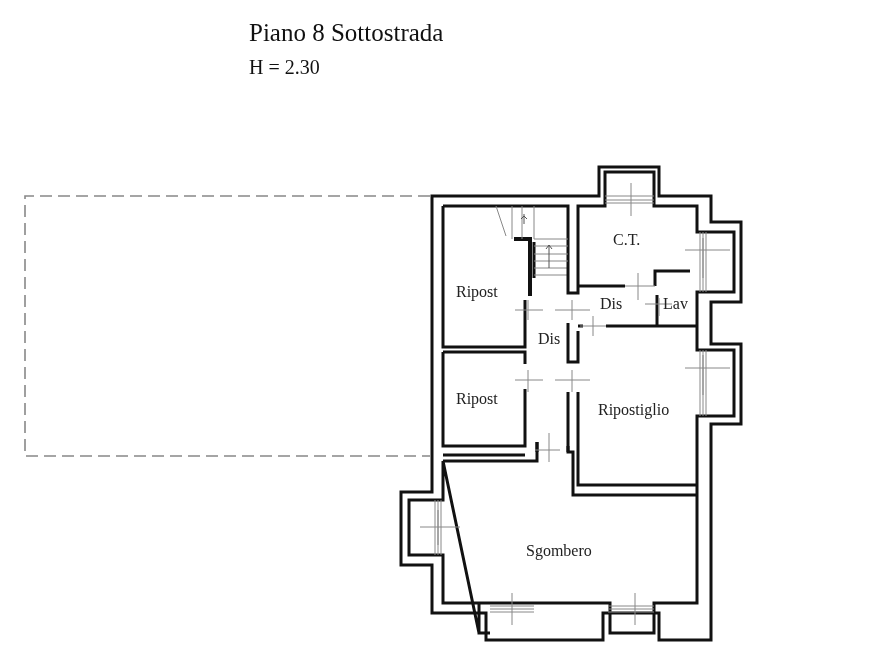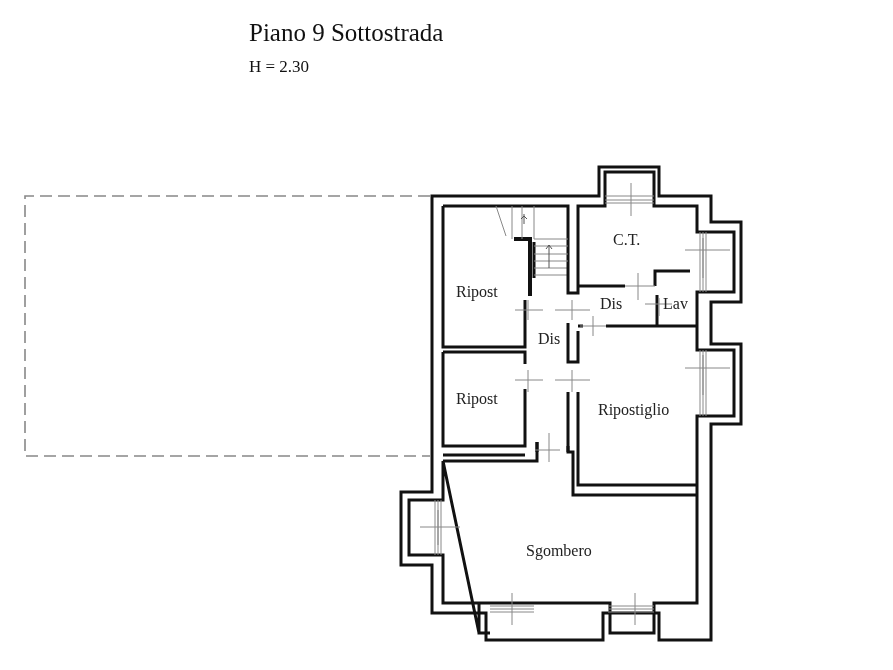--- a/index.html
+++ b/index.html
@@ -1,30 +1,30 @@
 <!DOCTYPE html>
 <html><head>
 <meta charset="utf-8">
 <style>
   html, body { margin:0; padding:0; background:#ffffff; }
   body { width:893px; height:670px; position:relative; overflow:hidden; font-family:"Liberation Serif", serif; }
   .title { position:absolute; left:249px; top:18px; font-size:25px; color:#111; line-height:30px; white-space:nowrap; }
-  .subtitle { position:absolute; left:249px; top:52px; font-size:17px; color:#111; line-height:30px; white-space:nowrap; }
+  .subtitle { position:absolute; left:249px; top:52px; font-size:20px; color:#111; line-height:30px; white-space:nowrap; }
   svg { position:absolute; left:0; top:0; }
   .w { fill:none; stroke:#111; stroke-width:3; stroke-linejoin:miter; }
   .wt { fill:none; stroke:#111; stroke-width:4; }
   .thin { fill:none; stroke:#555; stroke-width:1; }
   .gl { fill:none; stroke:#888; stroke-width:1; }
   .dash { fill:none; stroke:#888; stroke-width:1.6; stroke-dasharray:12 6; }
   .lbl { font-family:"Liberation Serif", serif; font-size:16px; fill:#222; }
 </style>
 </head>
 <body>
 
-<div class="title">Piano 9 Sottostrada</div>
+<div class="title">Piano 8 Sottostrada</div>
 <div class="subtitle">H = 2.30</div>
 
 <svg width="893" height="670" viewBox="0 0 893 670">
 
   <path class="dash" d="M430 196 H25 V456 H430"></path>
 
   <path class="w" d="
     M432 196 H599 V167 H659 V196 H711 V222 H741 V302 H711 V344 H741 V424 H711 V640 H659 V613 H603 V640 H486 V613 H432 V565 H401 V492 H432 Z"></path>
 
   <path class="w" d="

